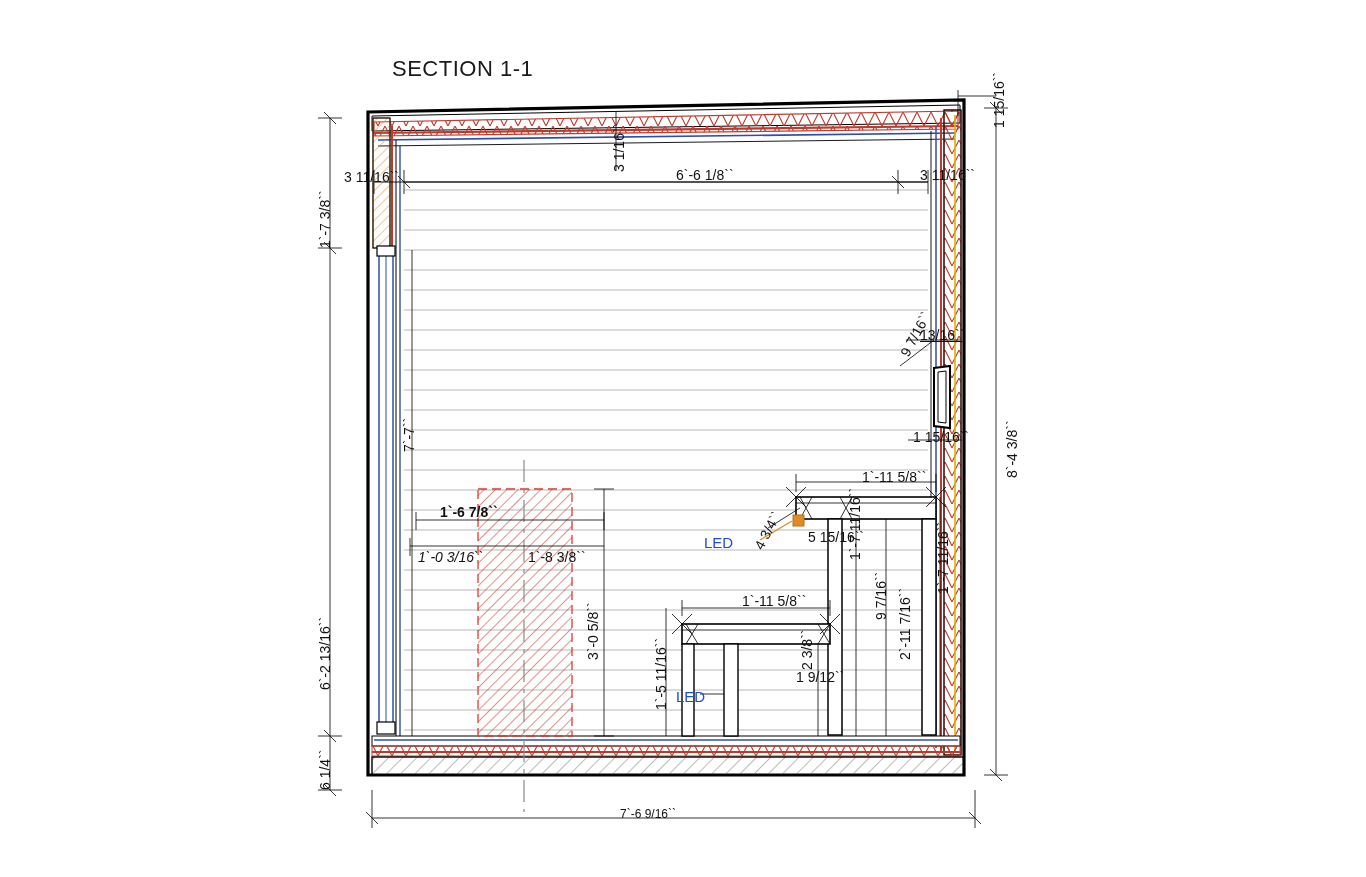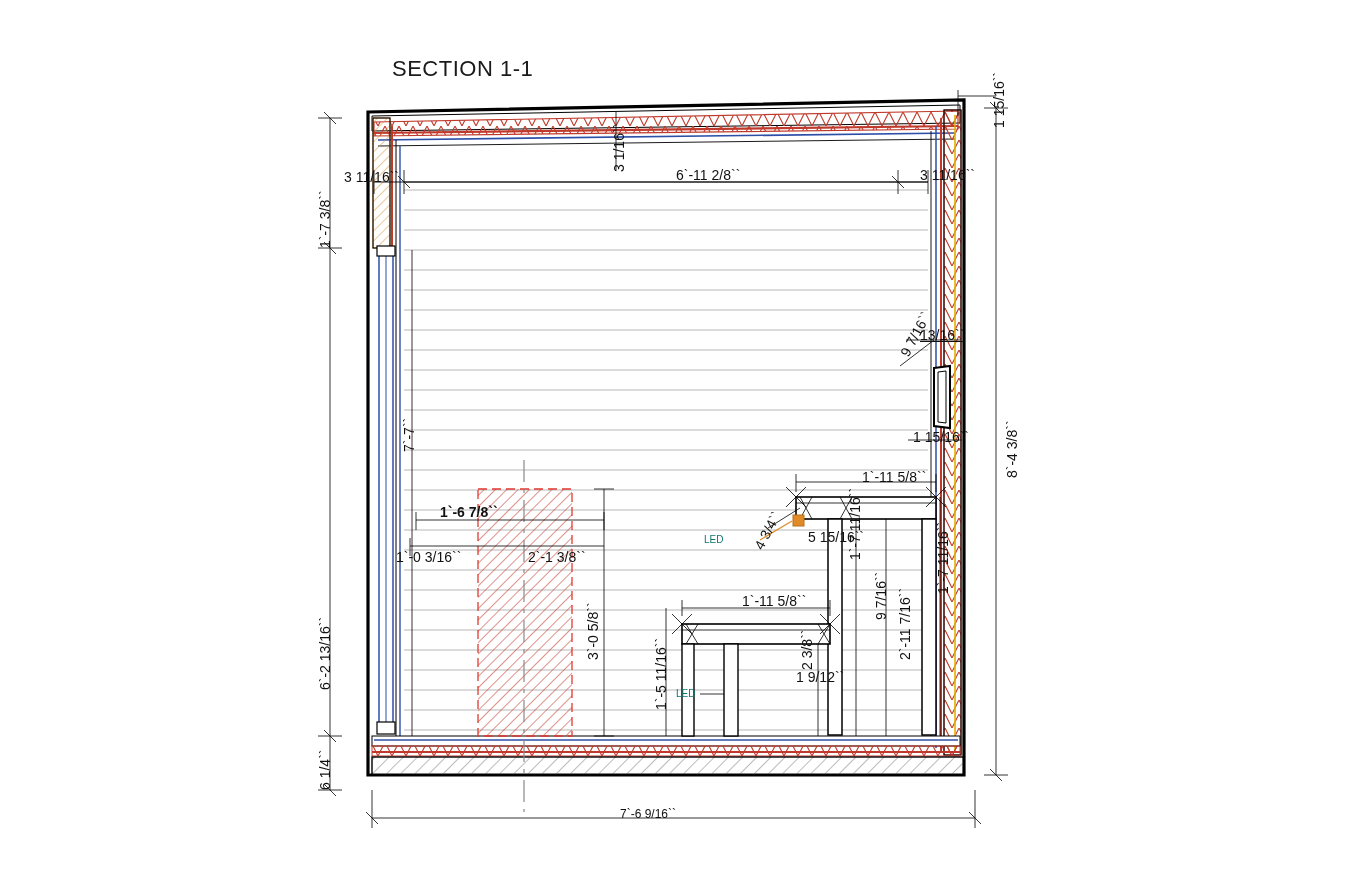--- a/index.html
+++ b/index.html
@@ -30,22 +30,22 @@
   }
   .dim {
     position: absolute;
     font-size: 14px;
     color: #111111;
     white-space: nowrap;
     line-height: 1;
   }
   .led {
     position: absolute;
-    font-size: 10px;
-    color: #0f766e;
+    font-size: 15px;
+    color: #1d4ed8;
     white-space: nowrap;
   }
   .rot90 { transform: rotate(-90deg); transform-origin: left top; }
   svg { position: absolute; left: 0; top: 0; }
 </style>
 </head>
 <body>
 
 <div id="stage">
 
@@ -260,39 +260,39 @@
       <line x1="900" y1="366" x2="934" y2="340"></line>
       <line x1="908" y1="440" x2="962" y2="440"></line>
     </g>
   </svg>
 
   <div class="title-label" style="left:392px; top:56px;">SECTION 1-1</div>
 
   <div class="dim rot90" style="left:318px; top:248px;">1`-7 3/8``</div>
   <div class="dim" style="left:344px; top:170px;">3 11/16``</div>
   <div class="dim rot90" style="left:612px; top:172px;">3 1/16``</div>
-  <div class="dim" style="left:676px; top:168px;">6`-11 2/8``</div>
+  <div class="dim" style="left:676px; top:168px;">6`-6 1/8``</div>
   <div class="dim" style="left:920px; top:168px;">3 11/16``</div>
   <div class="dim rot90" style="left:992px; top:128px;">1 15/16``</div>
 
   <div class="dim rot90" style="left:1005px; top:478px;">8`-4 3/8``</div>
 
   <div class="dim rot90" style="left:318px; top:690px;">6`-2 13/16``</div>
   <div class="dim rot90" style="left:402px; top:452px;">7`-7``</div>
   <div class="dim rot90" style="left:318px; top:790px;">6 1/4``</div>
 
   <div class="dim" style="left:620px; top:808px; font-size:12px;">7`-6 9/16``</div>
 
   <div class="dim" style="left:920px; top:328px;text-decoration:underline;">13/16``</div>
   <div class="dim" style="left:898px; top:352px; transform:rotate(-62deg); transform-origin:left top;">9 7/16``</div>
   <div class="dim" style="left:913px; top:430px;">1 15/16``</div>
 
   <div class="dim" style="left:440px; top:505px;font-weight:bold;">1`-6 7/8``</div>
-  <div class="dim" style="left:396px; top:550px;">1`-0 3/16``</div>
-  <div class="dim" style="left:528px; top:550px;">2`-1 3/8``</div>
+  <div class="dim" style="left:418px; top:550px;font-style:italic;">1`-0 3/16``</div>
+  <div class="dim" style="left:528px; top:550px;">1`-8 3/8``</div>
   <div class="dim rot90" style="left:586px; top:660px;">3`-0 5/8``</div>
 
   <div class="dim rot90" style="left:752px; top:545px; transform:rotate(-62deg); transform-origin:left top;">4 3/4``</div>
   <div class="dim" style="left:862px; top:470px;">1`-11 5/8``</div>
   <div class="dim" style="left:808px; top:530px;">5 15/16``</div>
   <div class="dim rot90" style="left:848px; top:560px;">1`-7 11/16``</div>
   <div class="dim rot90" style="left:874px; top:620px;">9 7/16``</div>
   <div class="dim rot90" style="left:898px; top:660px;">2`-11 7/16``</div>
   <div class="dim rot90" style="left:936px; top:594px;">1`-7 11/16``</div>
 

